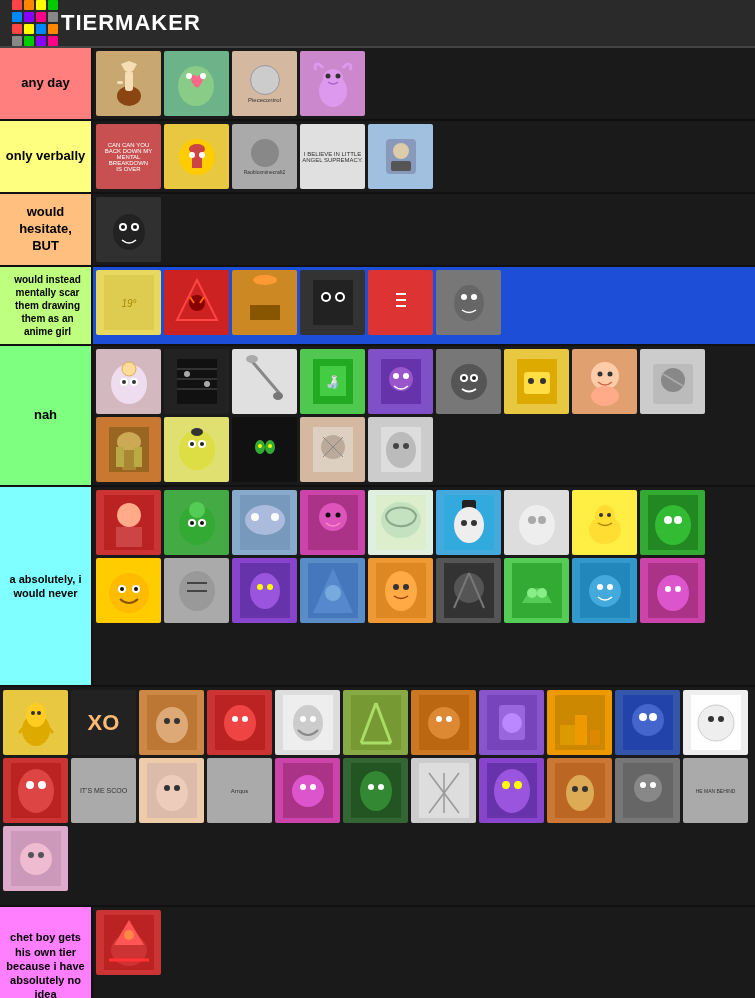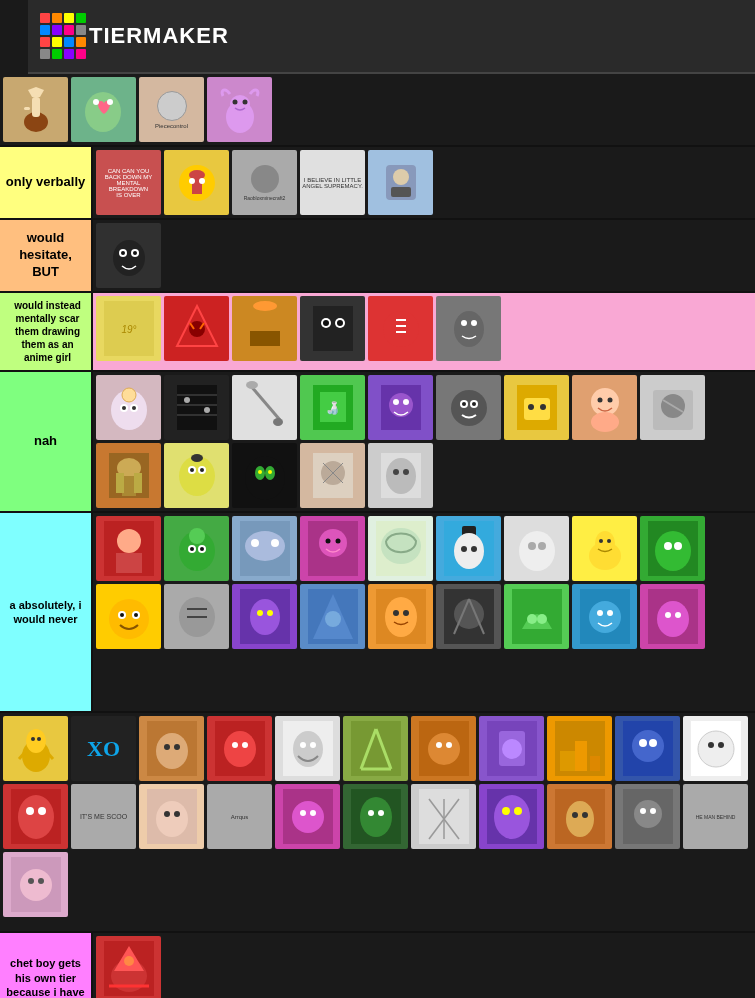--- a/index.html
+++ b/index.html
@@ -8,23 +8,22 @@
       font-family: Arial, sans-serif;
       width: 755px;
       min-height: 998px;
     }
 
     .header {
       display: flex;
       align-items: center;
       justify-content: space-between;
       background: #2a2a2a;
-      padding: 13px 12px;
+      padding: 0 12px;
       border-bottom: 2px solid #444;
-      margin-left: 28px;
     }
 
     .logo-area {
       display: flex;
       align-items: center;
       gap: 8px;
     }
 
     .logo-grid {
       display: grid;
@@ -136,20 +135,21 @@
         <div class="logo-cell" style="background:#ff0088;"></div>
       </div>
       <span class="logo-text">TiERMAKER</span>
     </div>
   </div>
 </div>
 
 <div>
 
   <div class="tier-row">
+    <div class="tier-label tier-any-day">any day</div>
     <div class="tier-content" style="background:#1a1a1a;">
 
       <div class="tier-item">
         <div class="img-placeholder" style="background:#c8a870;">
           <svg width="40" height="55" viewBox="0 0 40 55">
             <ellipse cx="20" cy="40" rx="12" ry="10" fill="#8B4513"></ellipse>
             <rect x="16" y="15" width="8" height="20" rx="3" fill="#F5DEB3"></rect>
             <polygon points="16,15 24,15 28,8 20,5 12,8" fill="#F5DEB3"></polygon>
             <rect x="8" y="25" width="6" height="3" rx="1.5" fill="#F5DEB3"></rect>
           </svg>
@@ -245,21 +245,21 @@
             <circle cx="31" cy="25" r="2" fill="#111"></circle>
             <path d="M18,38 Q25,44 32,38" stroke="white" stroke-width="1.5" fill="none"></path>
           </svg>
         </div>
       </div>
     </div>
   </div>
 
   <div class="tier-row">
     <div class="tier-label tier-scar" style="font-size:10px;padding-left:8px;">would instead mentally scar them drawing them as an anime girl</div>
-    <div class="tier-content" style="background:#f9a8d4;font-style:italic;">
+    <div class="tier-content" style="background:#1d4ed8;font-style:italic;">
       <div class="tier-item">
         <div class="img-placeholder" style="background:#e8d860;">
           <svg width="50" height="55" viewBox="0 0 50 55">
             <rect x="0" y="0" width="50" height="55" fill="#ddcc50"></rect>
             <text x="25" y="32" text-anchor="middle" font-size="10" fill="#aa8800">19°</text>
           </svg>
         </div>
       </div>
       <div class="tier-item">
         <div class="img-placeholder" style="background:#cc2222;">
@@ -674,21 +674,21 @@
             <ellipse cx="25" cy="20" rx="10" ry="12" fill="#ffcc22"></ellipse>
             <circle cx="22" cy="18" r="2" fill="#333"></circle>
             <circle cx="28" cy="18" r="2" fill="#333"></circle>
             <line x1="15" y1="30" x2="8" y2="38" stroke="#ddaa00" stroke-width="3"></line>
             <line x1="35" y1="30" x2="42" y2="38" stroke="#ddaa00" stroke-width="3"></line>
           </svg>
         </div>
       </div>
       <div class="tier-item">
         <div class="img-placeholder" style="background:#222; flex-direction:column;">
-          <div style="font-size:22px;font-weight:bold;color:#0ea5e9;font-family:Liberation Serif, serif;">XO</div>
+          <div style="font-size:22px;font-weight:bold;color:#fdba74;font-family:Liberation Sans, sans-serif;">XO</div>
         </div>
       </div>
       <div class="tier-item">
         <div class="img-placeholder" style="background:#cc8844;">
           <svg width="50" height="55" viewBox="0 0 50 55">
             <rect x="0" y="0" width="50" height="55" fill="#bb7733"></rect>
             <ellipse cx="25" cy="30" rx="16" ry="18" fill="#ddaa77"></ellipse>
             <circle cx="20" cy="26" r="3" fill="#333"></circle>
             <circle cx="30" cy="26" r="3" fill="#333"></circle>
           </svg>

